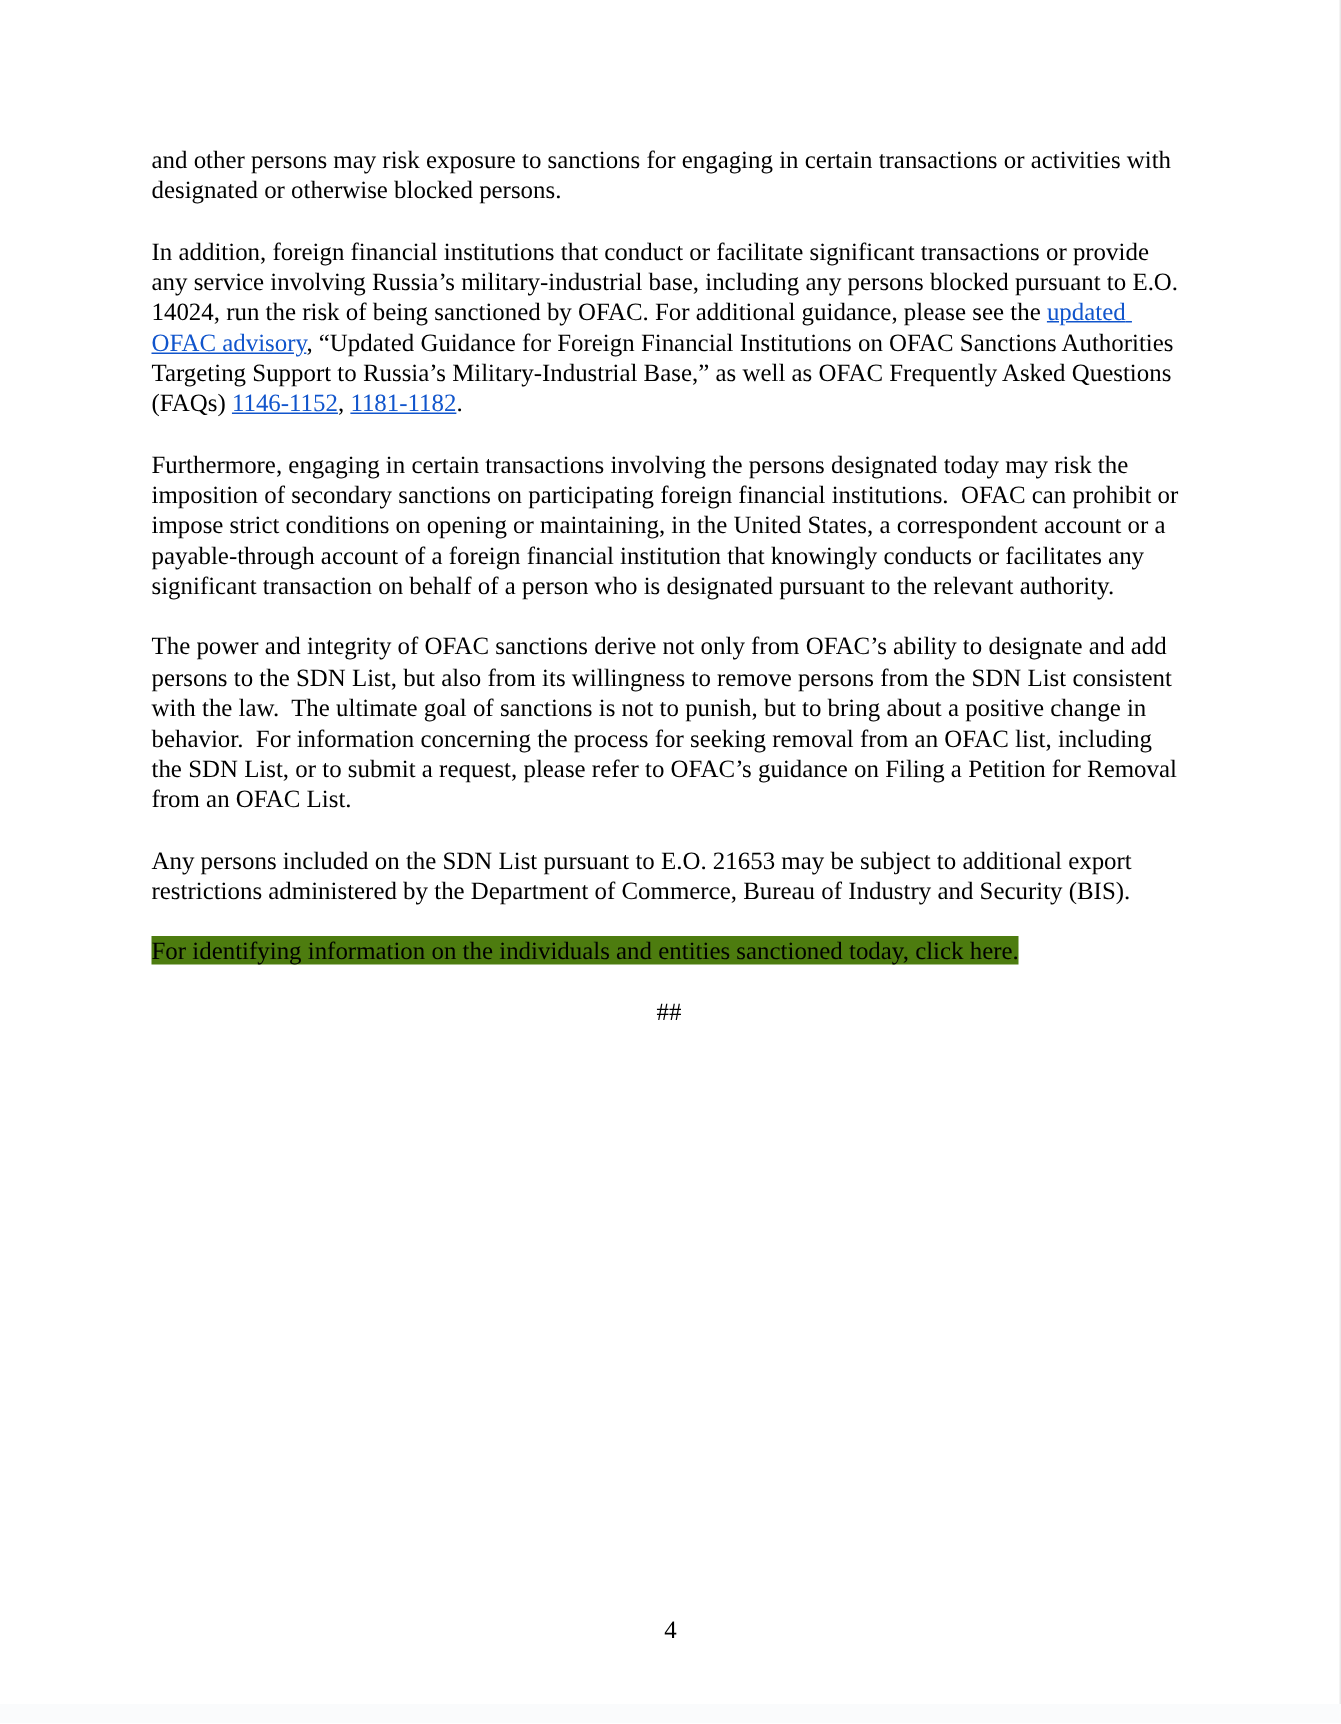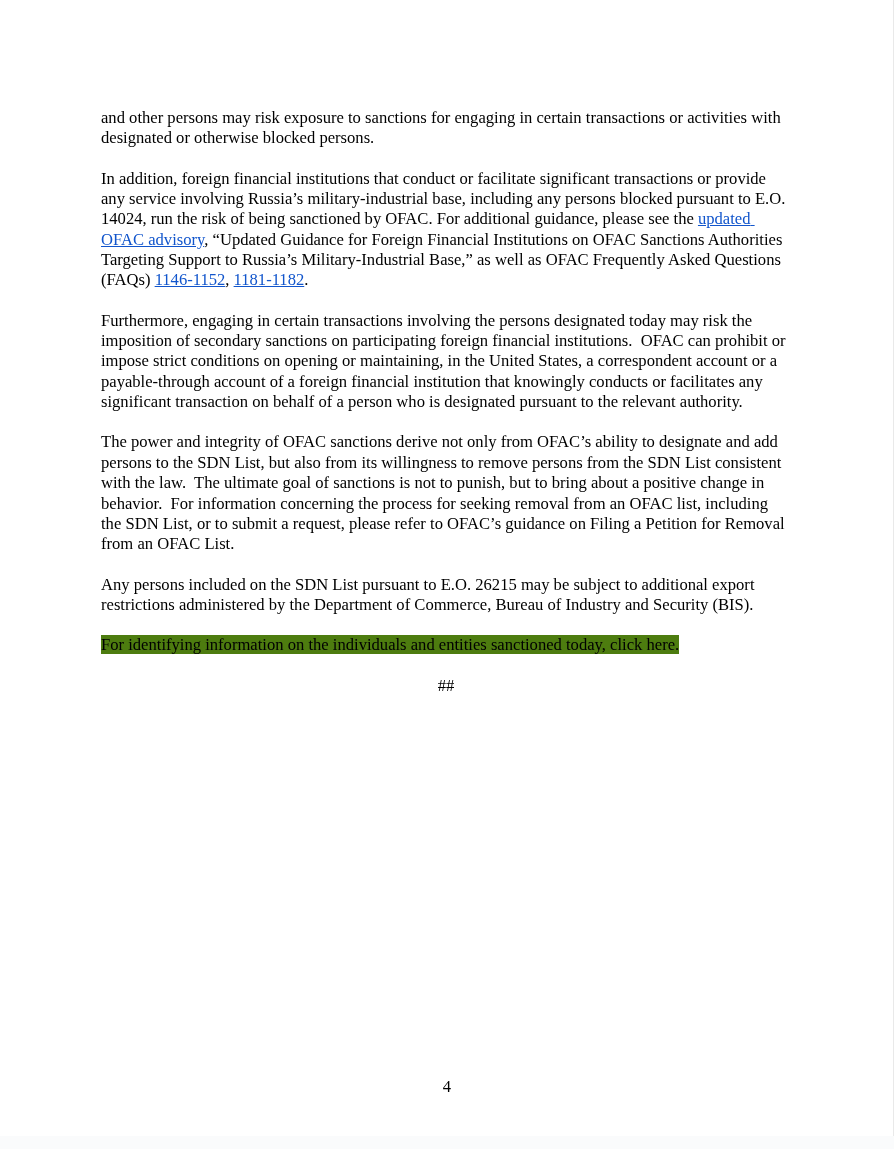--- a/index.html
+++ b/index.html
@@ -18,21 +18,21 @@
     color: #000000;
     overflow: hidden;
   }
   .content {
     position: absolute;
     left: 101px;
     top: 97px;
     width: 690px;
   }
   .content p {
-    margin: 11px 0 20px 0;
+    margin: 0 0 20px 0;
     white-space: pre-wrap;
     text-align: left;
   }
   .content p.center {
     text-align: center;
     white-space: normal;
   }
   a.link {
     color: #1155CC;
     text-decoration: underline;
@@ -70,20 +70,20 @@
 </style>
 </head>
 <body>
 
 <div class="page">
   <div class="content" id="doc-body">
       <p><span>and other persons may risk exposure to sanctions for engaging in certain transactions or activities with designated or otherwise blocked persons.</span></p>
       <p><span>In addition, foreign financial institutions that conduct or facilitate significant transactions or provide any service involving Russia’s military-industrial base, including any persons blocked pursuant to E.O. 14024, run the risk of being sanctioned by OFAC. For additional guidance, please see the </span><a class="link">updated OFAC advisory</a><span>, “Updated Guidance for Foreign Financial Institutions on OFAC Sanctions Authorities Targeting Support to Russia’s Military-Industrial Base,” as well as OFAC Frequently Asked Questions (FAQs) </span><a class="link">1146-1152</a><span>, </span><a class="link">1181-1182</a><span>.</span></p>
       <p><span>Furthermore, engaging in certain transactions involving the persons designated today may risk the imposition of secondary sanctions on participating foreign financial institutions.  OFAC can prohibit or impose strict conditions on opening or maintaining, in the United States, a correspondent account or a payable-through account of a foreign financial institution that knowingly conducts or facilitates any significant transaction on behalf of a person who is designated pursuant to the relevant authority.</span></p>
       <p><span>The power and integrity of OFAC sanctions derive not only from OFAC’s ability to designate and add persons to the SDN List, but also from its willingness to remove persons from the SDN List consistent with the law.  The ultimate goal of sanctions is not to punish, but to bring about a positive change in behavior.  For information concerning the process for seeking removal from an OFAC list, including the SDN List, or to submit a request, please refer to OFAC’s guidance on Filing a Petition for Removal from an OFAC List.</span></p>
-      <p><span>Any persons included on the SDN List pursuant to E.O. 26215 may be subject to additional export restrictions administered by the Department of Commerce, Bureau of Industry and Security (BIS).</span></p>
+      <p><span>Any persons included on the SDN List pursuant to E.O. 21653 may be subject to additional export restrictions administered by the Department of Commerce, Bureau of Industry and Security (BIS).</span></p>
       <p><span class="hl"><span>For identifying information on the individuals and entities sanctioned today, click here.</span></span></p>
       <p class="center"><span>##</span></p>
     </div>
   <div class="page-number">4</div>
   <div class="right-edge"></div>
   <div class="bottom-edge"></div>
 </div>
 
 </body></html>

